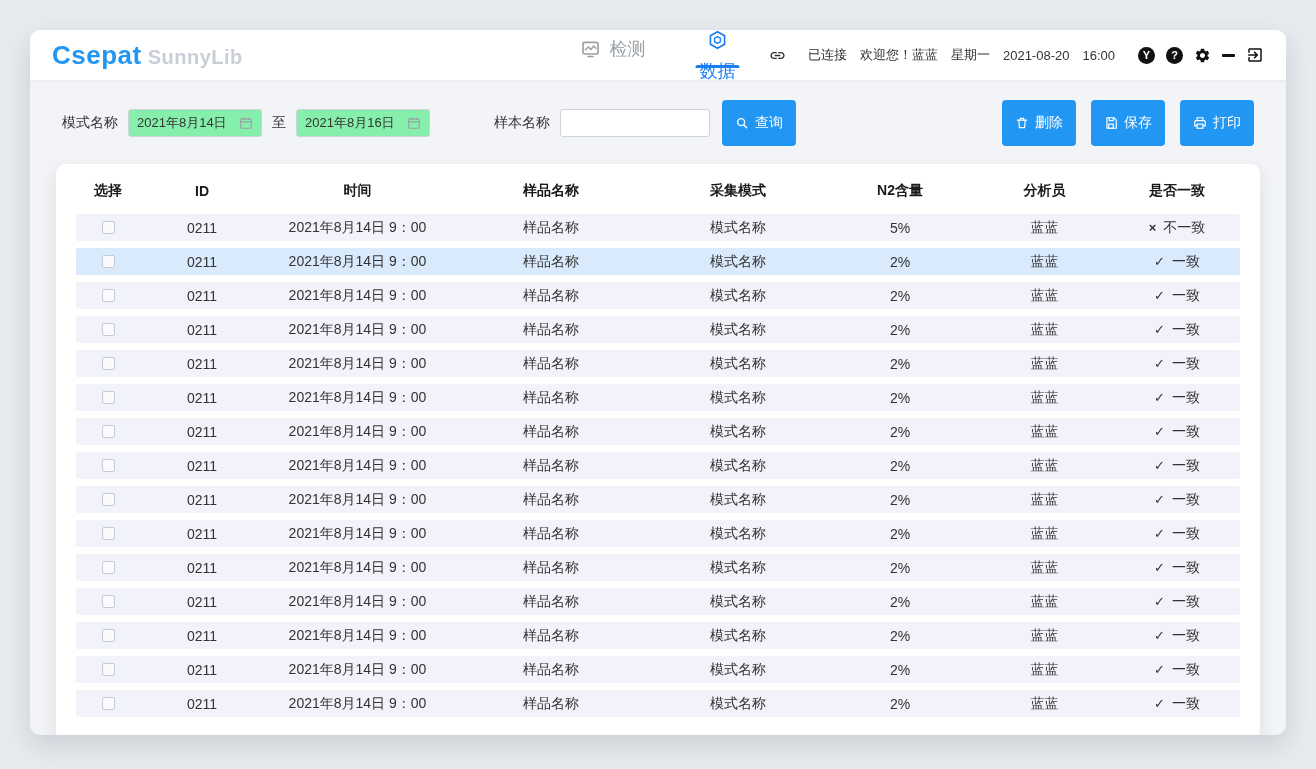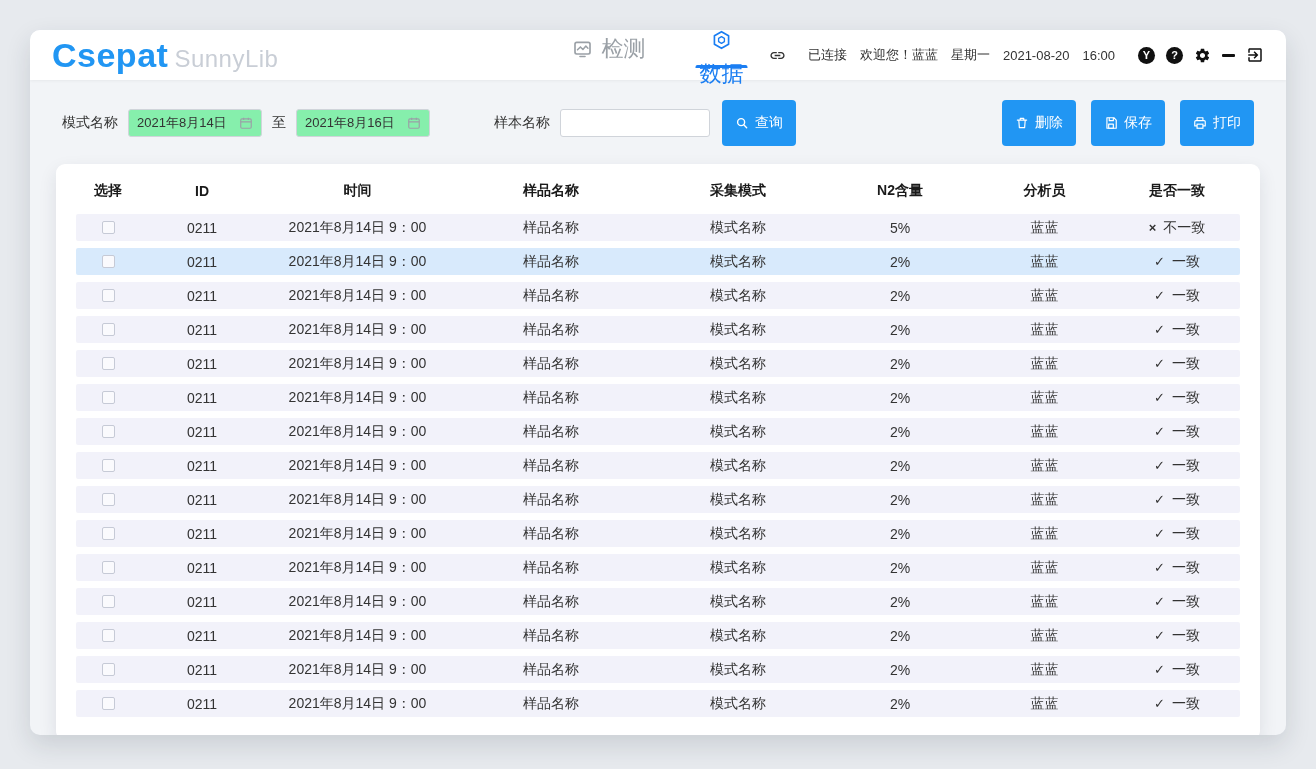--- a/index.html
+++ b/index.html
@@ -22,33 +22,33 @@
   .topbar {
     background: #fff;
     height: 50px;
     display: flex;
     align-items: center;
     padding: 0 22px;
     position: relative;
     box-shadow: 0 1px 3px rgba(0,0,0,.05);
   }
   .brand { display: flex; align-items: baseline; gap: 6px; min-width: 280px; }
-  .brand-primary { font-size: 34px; font-weight: bold; color: #2196f3; letter-spacing: .5px; }
-  .brand-secondary { font-size: 24px; font-weight: normal; color: #c9ced6; letter-spacing: .5px; }
+  .brand-primary { font-size: 26px; font-weight: bold; color: #2196f3; letter-spacing: .5px; }
+  .brand-secondary { font-size: 20px; font-weight: bold; color: #c9ced6; letter-spacing: .5px; }
   .nav-tabs {
     position: absolute;
     left: 50%;
     transform: translateX(-50%);
     height: 50px;
     display: flex;
     gap: 46px;
   }
   .tab {
     display: flex; align-items: center; gap: 9px;
-    height: 38px; font-size: 22px; color: #9aa0a6;
+    height: 38px; font-size: 18px; color: #9aa0a6;
     position: relative; cursor: pointer; padding: 0 4px;
   }
   .tab.active { color: #1b7ef2; flex-direction: column; }
   .tab.active::after {
     content: ""; position: absolute; left: 0; right: 0; bottom: 0;
     height: 3px; background: #1b7ef2; border-radius: 2px 2px 0 0;
   }
   .status-area {
     margin-left: auto;
     display: flex; align-items: center; gap: 13px;

